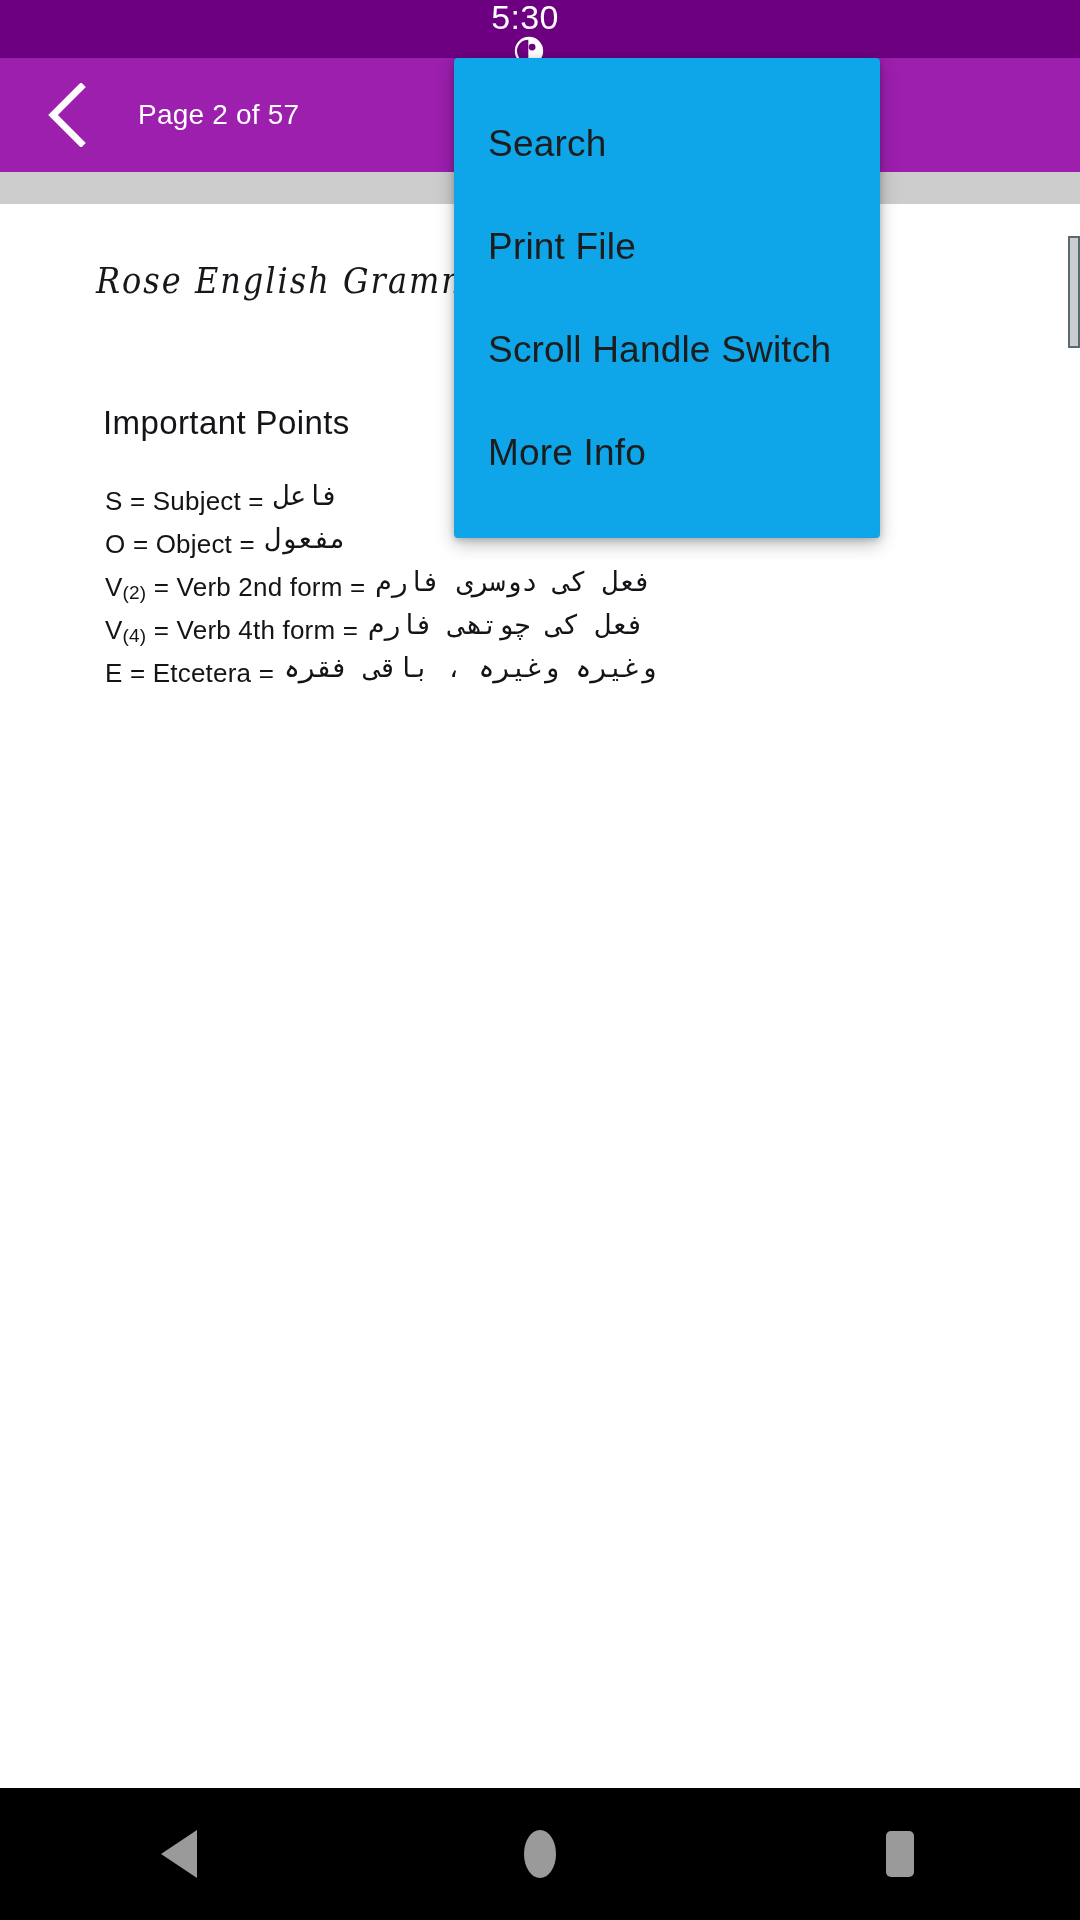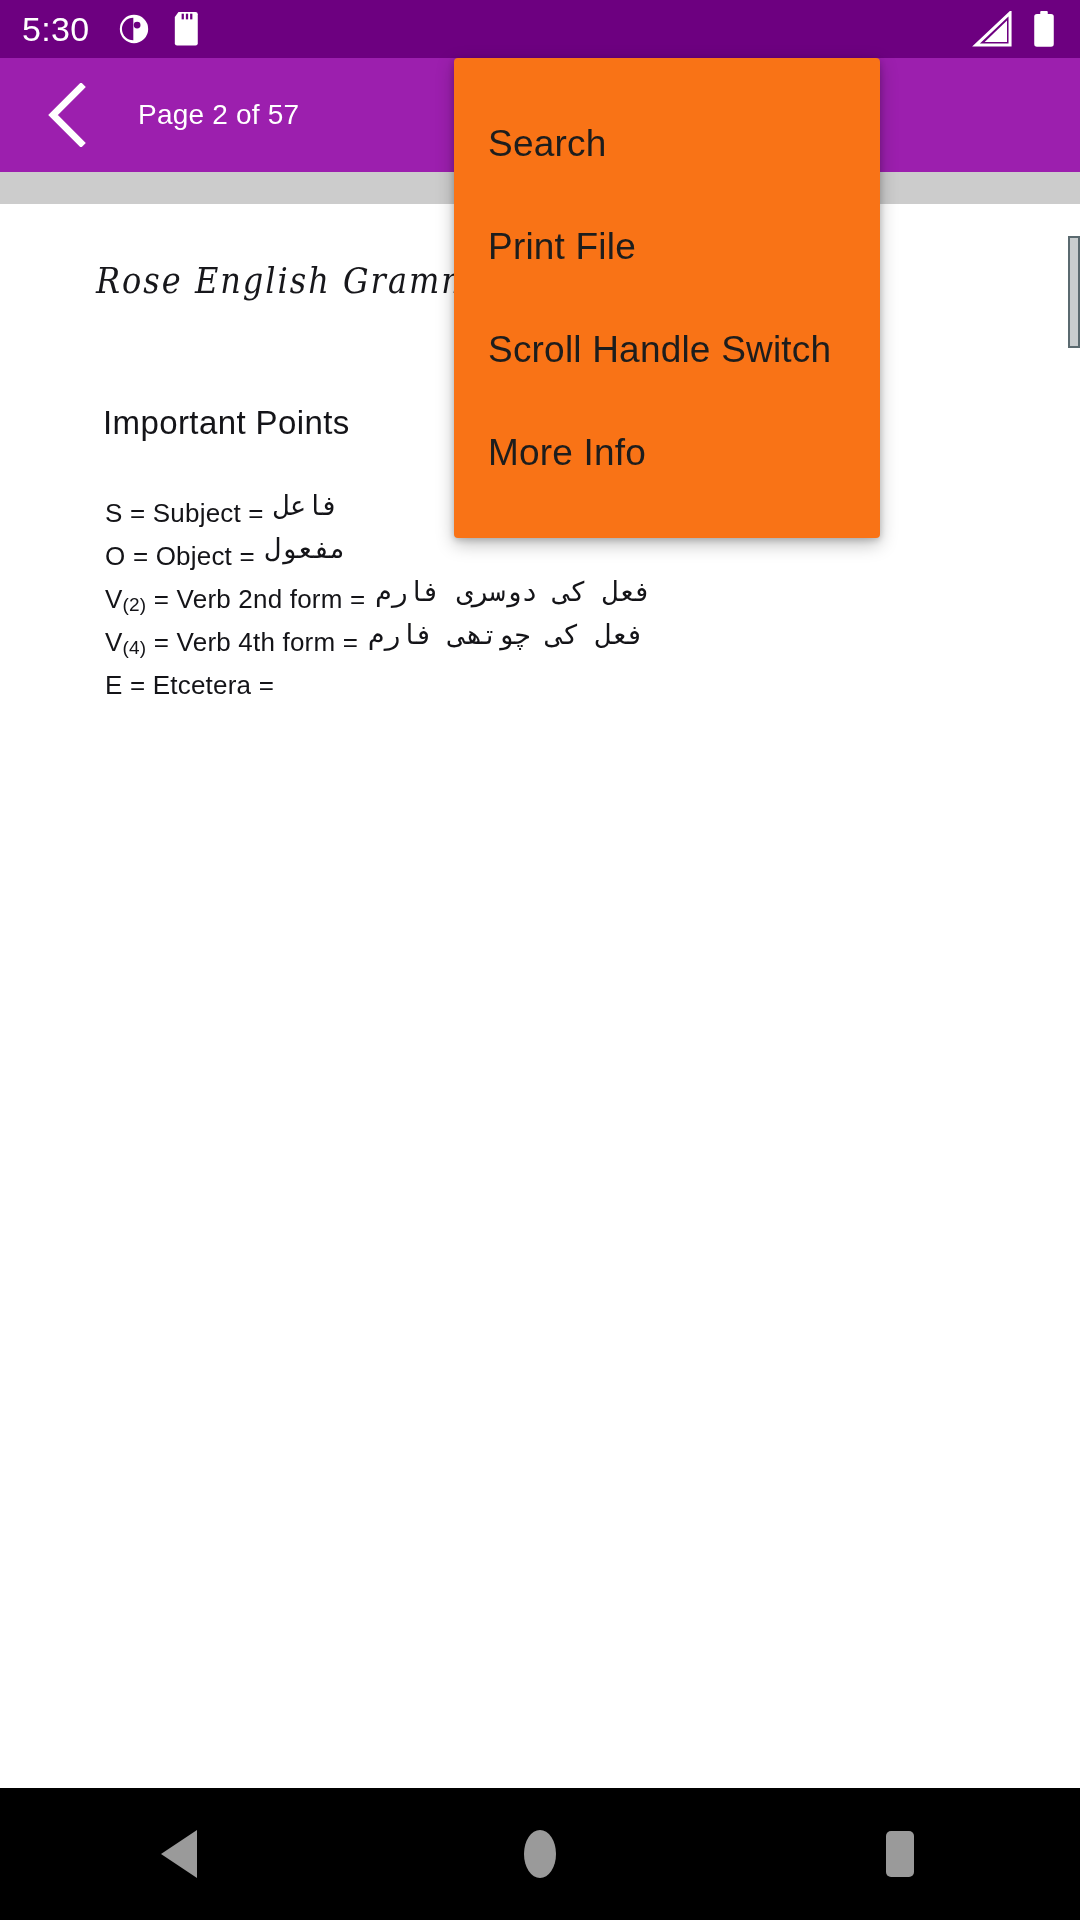--- a/index.html
+++ b/index.html
@@ -20,20 +20,21 @@
   #status-bar {
     position: absolute;
     top: 0; left: 0;
     width: 1080px;
     height: 58px;
     background: #6d0080;
     display: flex;
     align-items: center;
     box-sizing: border-box;
     padding: 0 24px 0 22px;
+    flex-direction: column;
   }
   #status-time {
     color: #ffffff;
     font-size: 34px;
     letter-spacing: 0.3px;
     line-height: 1;
     margin-right: 28px;
   }
   .status-icon { display: flex; align-items: center; margin-right: 20px; }
   #status-right {
@@ -114,21 +115,21 @@
     letter-spacing: 0.4px;
   }
   #doc-list {
     position: absolute;
     top: 282px;
     left: 105px;
     width: 560px;
   }
   .doc-line {
     display: flex;
-    align-items: flex-end;
+    align-items: flex-start;
     height: 43px;
     font-size: 26px;
     color: #141418;
     white-space: nowrap;
   }
   .doc-line .lhs { letter-spacing: 0.2px; }
   .doc-line .sub {
     font-size: 19px;
     vertical-align: baseline;
     position: relative;
@@ -182,21 +183,21 @@
     height: 132px;
     cursor: pointer;
   }
 
   
   #popup-menu {
     position: absolute;
     top: 58px;
     left: 454px;
     width: 426px;
-    background: #f97316;
+    background: #0ea5e9;
     border-radius: 4px;
     box-shadow: 0 6px 18px rgba(0,0,0,0.26), 0 2px 6px rgba(0,0,0,0.18);
     padding: 34px 0 34px 0;
     box-sizing: border-box;
   }
   .menu-item {
     height: 103px;
     display: flex;
     align-items: center;
     padding-left: 34px;
@@ -282,20 +283,21 @@
       </div>
 
 
       <div class="doc-line">
         <span class="lhs"><span>V</span><span class="sub">(4)</span> <span>= Verb 4th form =</span></span>
         <span class="urdu">فعل کی چوتھی فارم</span>
       </div>
 
       <div class="doc-line">
         <span class="lhs"><span>E</span><span class="sub"></span> <span>= Etcetera =</span></span>
+        <span class="urdu">وغیرہ وغیرہ ، باقی فقرہ</span>
       </div>
 
     </div>
   </div>
 
   <div id="doc-scrollbar-thumb"></div>
 </div>
 
 <div id="bottom-strip"></div>
 

